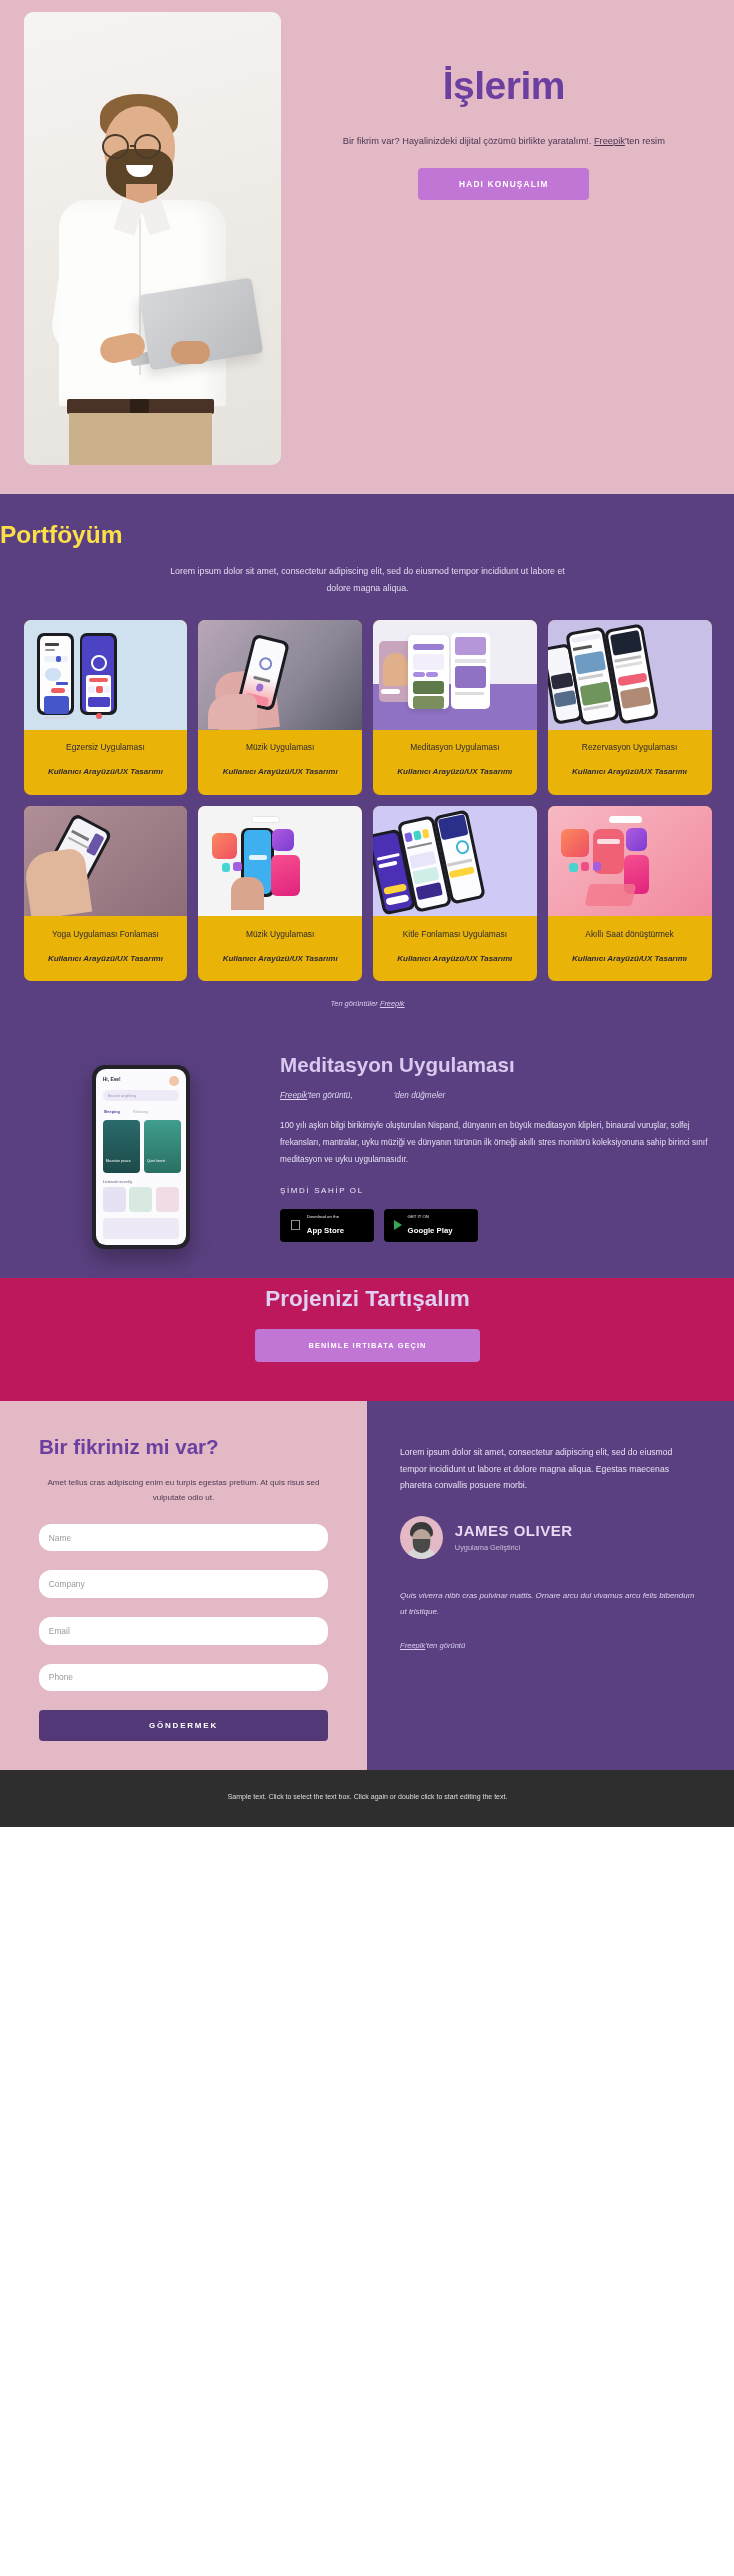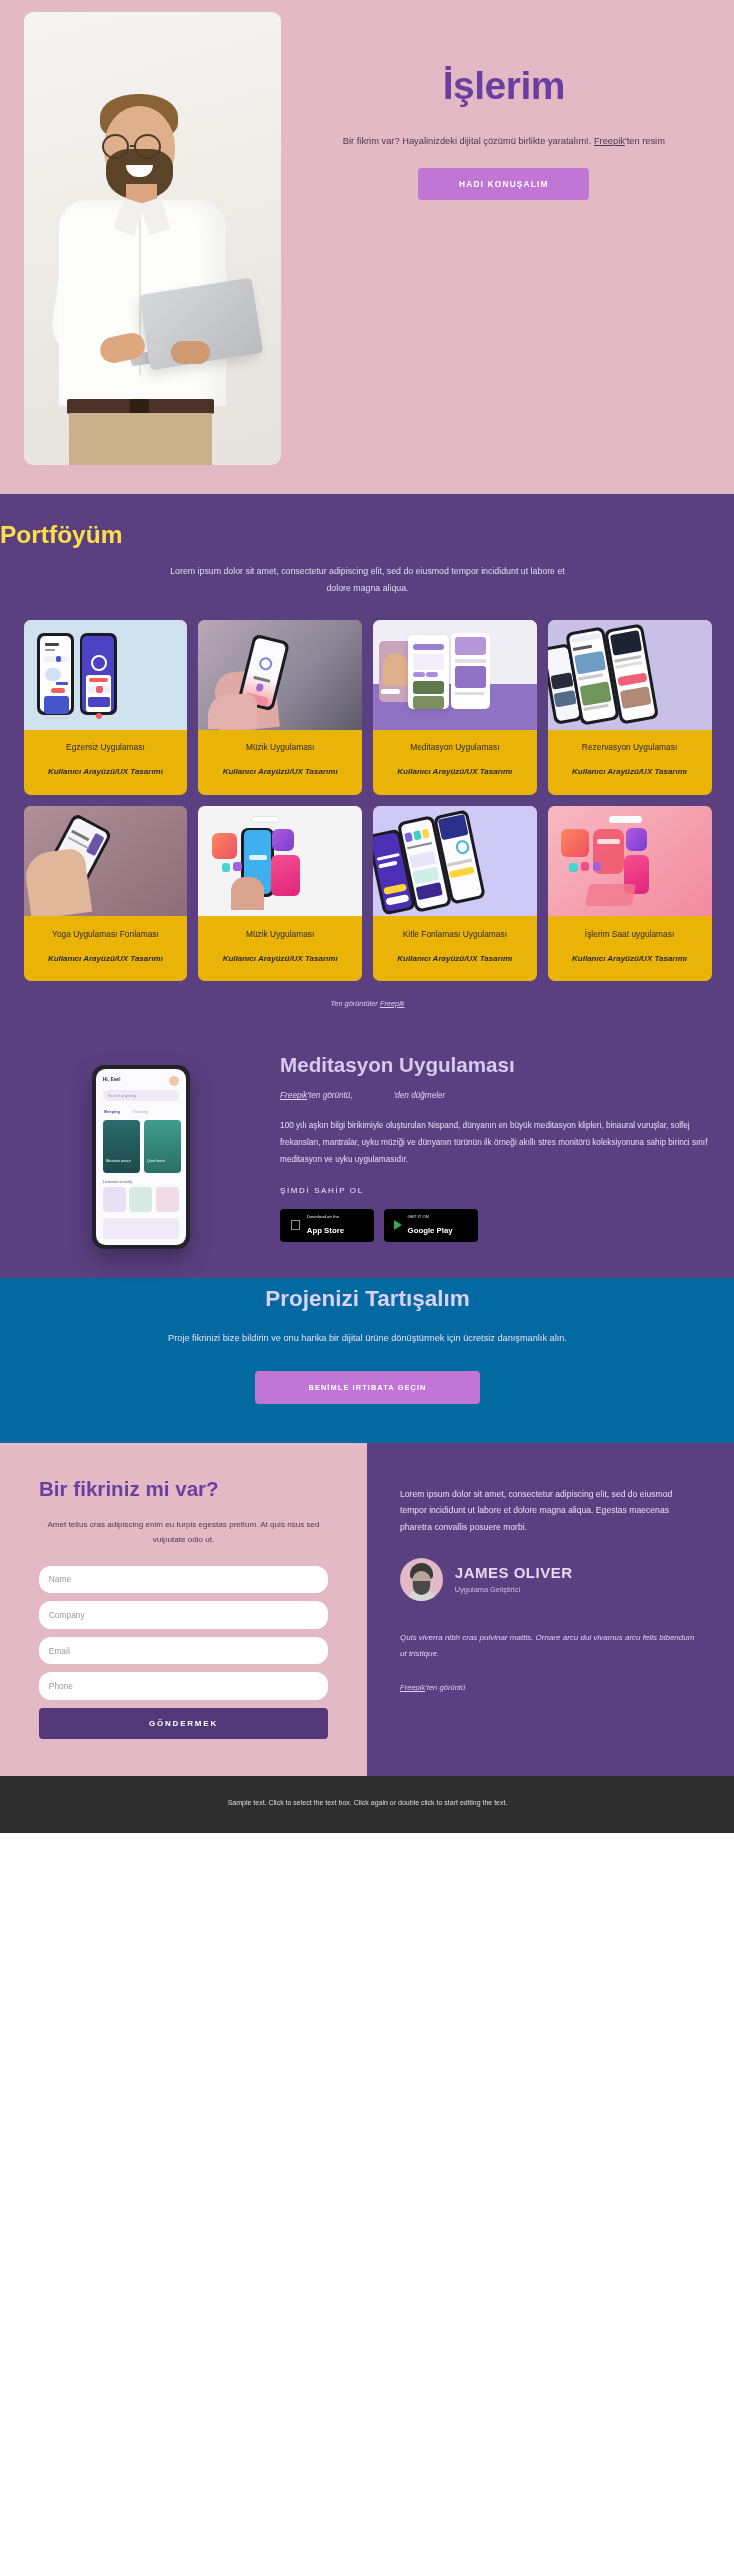--- a/index.html
+++ b/index.html
@@ -178,39 +178,39 @@
     display:flex; align-items:center; gap:5.9px;
     padding:4.9px 9.8px; width:94px; cursor:pointer;
   }
   .store .sname { font-size:7.8px; font-weight:700; line-height:1.1; }
   .store .ssmall { font-size:4.3px; line-height:1.2; opacity:.92; }
   .apple-glyph { font-size:14.7px; line-height:1; }
   .gp-tri { width:0;height:0;border-left:8.8px solid; border-top:5.9px solid transparent; border-bottom:5.9px solid transparent;
             border-left-color:#34a853; }
 
   
-  .discuss { background:#0369a1; text-align:center; padding: 7.8px 23.5px 39px 23.5px; }
+  .discuss { background:#be185d; text-align:center; padding: 7.8px 23.5px 39px 23.5px; }
   .discuss h2 { color:#ddd0f2; font-size:22.5px; font-weight:700; margin-bottom:17.6px; }
   .discuss p { color:#e7e0f3; font-size:9.2px; line-height:2.0; max-width:431px; margin:0 auto 23.5px auto; }
   .btn-contact {
     background:#c176d6; color:#fff; border:none; cursor:pointer;
     font-family:"Liberation Sans", sans-serif;
     font-size:7.4px; font-weight:700; letter-spacing:1.1px;
     padding:11.8px 0; width:225px; border-radius:3.9px;
   }
 
   
   .split { display:flex; min-height: 333px; }
   .split-left { width: 367px; background:#e2b9c5; padding: 33px 39px 29px 39px; }
   .split-right { width: 367px; background:#5a4080; padding: 43px 33px 29px 33px; }
   .split-left h2 { color:#6b3fa0; font-size:20.6px; font-weight:700; line-height:1.3; margin-bottom:15.7px; }
   .split-left p { color:#4d3b52; font-size:8.1px; line-height:1.85; margin-bottom:17.6px;text-align:center; }
   .field {
     width:100%; background:#fff; border:none; border-radius:12px;
-    padding:8.8px 9.8px; margin-bottom:8px; font-size:8.4px; color:#333;
+    padding:8.8px 9.8px; margin-bottom:19px; font-size:8.4px; color:#333;
     font-family:"Liberation Sans", sans-serif;
   }
   .field::placeholder { color:#9a9a9a; }
   .btn-submit {
     width:100%; background:#533878; color:#fff; border:none; cursor:pointer;
     font-family:"Liberation Sans", sans-serif;
     border-radius:3.9px; padding:10.8px 0; font-size:8px; font-weight:700; letter-spacing:1.8px;
   }
   .split-right p.lead { color:#e8e1f4; font-size:8.6px; line-height:1.95; margin-bottom:21.6px; }
   .person { display:flex; align-items:center; gap:11.8px; margin-bottom:29px; }
@@ -478,21 +478,21 @@
           <div style="position:absolute;left:13.7px;top:23.5px;width:27.4px;height:27.4px;background:linear-gradient(135deg,#fb8a5c,#ef4f64);border-radius:5.9px;"></div>
           <div style="position:absolute;left:78px;top:21.6px;width:21.6px;height:23.5px;background:linear-gradient(135deg,#b05ae0,#7a3dd1);border-radius:5.9px;"></div>
           <div style="position:absolute;left:76px;top:49px;width:25.5px;height:39px;background:linear-gradient(160deg,#f64e8f,#e0247d);border-radius:5.9px;"></div>
           <div style="position:absolute;left:21.6px;top:57px;width:8.8px;height:8.8px;background:#49d4d4;border-radius:2.9px;"></div>
           <div style="position:absolute;left:33px;top:56px;width:8.8px;height:8.8px;background:#ef4f88;border-radius:2.9px;"></div>
           <div style="position:absolute;left:45px;top:56px;width:8.8px;height:8.8px;background:#a35fe0;border-radius:2.9px;"></div>
           <div style="position:absolute;left:39px;top:78px;width:47px;height:21.6px;background:rgba(242,120,140,.8);border-radius:3.9px;transform:skewX(-12deg);"></div>
         </div>
       </div>
       <div class="card-body">
-        <div class="card-title">İşlerim Saat uygulaması</div>
+        <div class="card-title">Akıllı Saat dönüştürmek</div>
         <div class="card-sub">Kullanıcı Arayüzü/UX Tasarımı</div>
       </div>
     </div>
 
   </div>
 
   <div class="credit">
     <span>Ten görüntüler </span><u>Freepik</u>
   </div>
 </section>
@@ -542,21 +542,20 @@
           <span class="ssmall" style="display:block">GET IT ON</span>
           <span class="sname">Google Play</span>
         </span>
       </div>
     </div>
   </div>
 </section>
 
 <section class="discuss">
   <h2>Projenizi Tartışalım</h2>
-  <p>Proje fikrinizi bize bildirin ve onu harika bir dijital ürüne dönüştürmek için ücretsiz danışmanlık alın.</p>
   <button class="btn-contact">BENİMLE IRTIBATA GEÇIN</button>
 </section>
 
 <section class="split">
   <div class="split-left">
     <h2>Bir fikriniz mi var?</h2>
     <p>Amet tellus cras adipiscing enim eu turpis egestas pretium. At quis risus sed vulputate odio ut.</p>
     <input class="field" type="text" placeholder="Name" style="">
     <input class="field" type="text" placeholder="Company" style="">
     <input class="field" type="text" placeholder="Email" style="">

